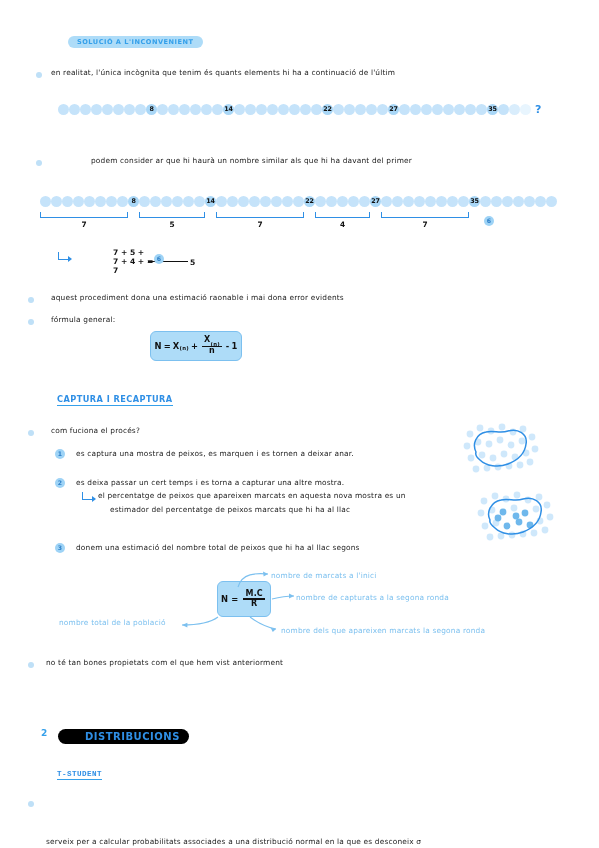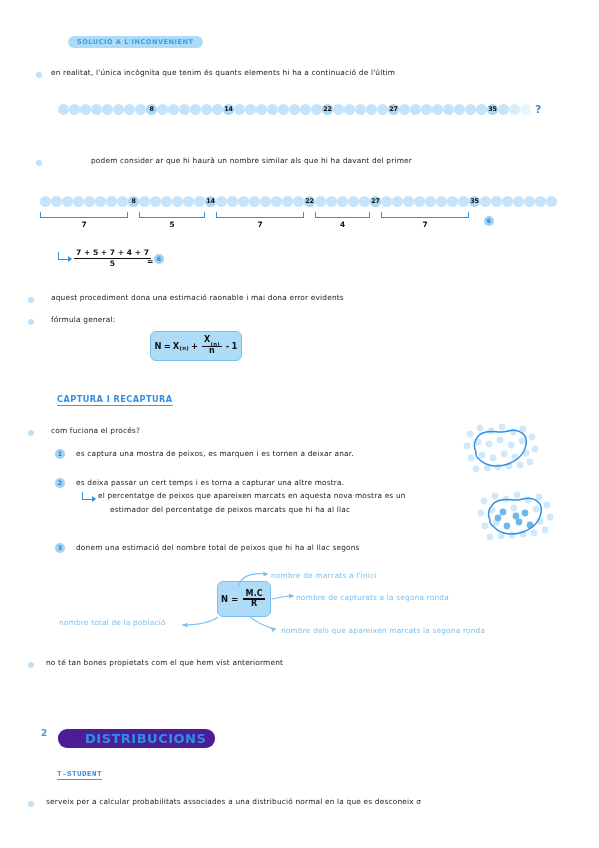--- a/index.html
+++ b/index.html
@@ -43,22 +43,22 @@
     border-radius: 9px;
     padding: 2px 9px 2px 9px;
     font-size: 6.6px;
     font-weight: bold;
     letter-spacing: 0.5px;
     color: #35a0ea;
     white-space: nowrap;
   }
   .pill.strong {
     color: #2f8fe5;
-    background: #4c1d95;
-    font-size: 13px;
+    background: #000000;
+    font-size: 10px;
     padding-left: 27px;
   }
   .num-badge {
     position: absolute;
     font-size: 9px;
     font-weight: bold;
     color: #35a0ea;
   }
 
   
@@ -149,25 +149,26 @@
     right: -3px; bottom: -3.2px;
     border-left: 4.5px solid #2f8fe5;
     border-top: 3.2px solid transparent;
     border-bottom: 3.2px solid transparent;
   }
 
   
   .frac {
     position: absolute;
     display: inline-flex;
-    flex-direction: column;
+    flex-direction: row;
     align-items: center;
     font-size: 7.6px;
     font-weight: bold;
     color: #111;
+    margin-left: 37px;
   }
   .frac .n { padding: 0 2px 0.5px 2px; }
   .frac .bar {
     width: 100%;
     height: 1.3px;
     background: #111;
   }
   .frac .d { padding: 0.5px 2px 0 2px; }
 
   
@@ -503,15 +504,15 @@
 
   <div class="bullet" style="left:28px; top:662px;"></div>
   <div class="txt" style="left:46px; top:658px;">no té tan bones propietats com el que hem vist anteriorment</div>
 
   <div class="num-badge" style="left:41px; top:728px;">2</div>
   <div class="pill strong" style="left:58px; top:729px;">DISTRIBUCIONS</div>
 
   <div class="uhead" style="left:57px; top:770px; font-size:7.6px;font-family:Liberation Mono, monospace;">T-STUDENT</div>
 
   <div class="bullet" style="left:28px; top:801px;"></div>
-  <div class="txt" style="left:46px; top:797px;">serveix per a calcular probabilitats associades a una distribució normal en la que es desconeix σ</div>
+  <div class="txt" style="left:46px; top:837px;">serveix per a calcular probabilitats associades a una distribució normal en la que es desconeix σ</div>
 
 </div>
 
 </body></html>

